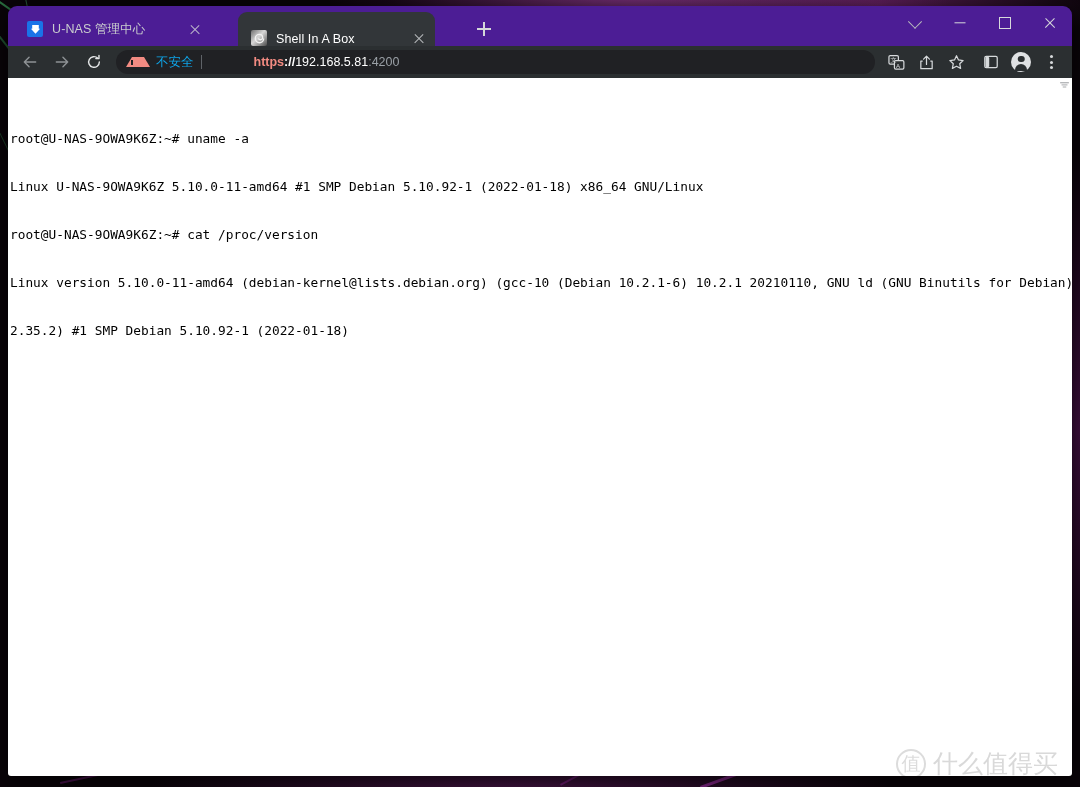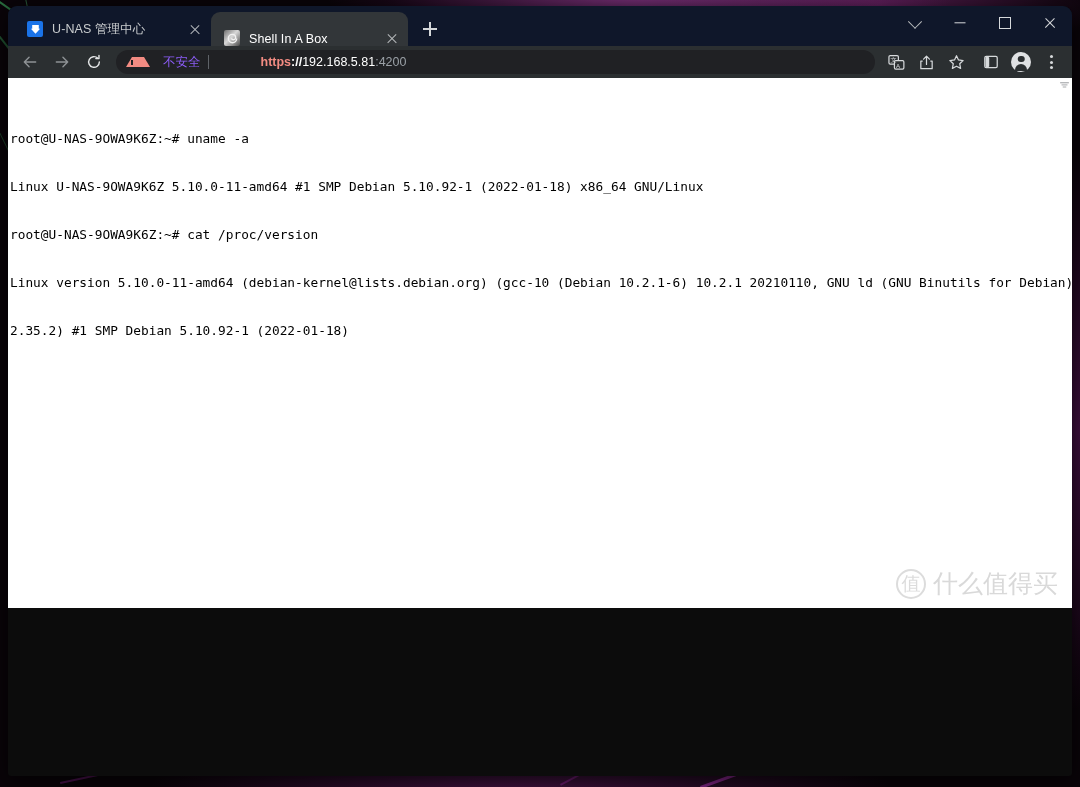--- a/index.html
+++ b/index.html
@@ -42,24 +42,25 @@
     background: #0c0c0c;
     border-radius: 9px 9px 3px 3px;
     overflow: hidden;
     box-shadow: 0 4px 22px rgba(0,0,0,0.75);
   }
 
   
   #tabstrip {
     position: relative;
     height: 40px;
-    background: #0f172a;
+    background: #4c1d95;
     display: flex;
     align-items: flex-end;
     padding-left: 6px;
+    gap: 27px;
   }
   .tab {
     position: relative;
     display: flex;
     align-items: center;
     height: 34px;
     width: 197px;
     padding: 0 8px 0 13px;
     box-sizing: border-box;
     border-radius: 9px 9px 0 0;
@@ -217,25 +218,24 @@
     margin-right: 6px;
   }
   #warn-triangle::after {
     content: "";
     position: absolute;
     left: -0.8px; top: 3px;
     width: 1.6px; height: 5px;
     background: #202124;
   }
   #notsecure {
-    color: #8b5cf6;
+    color: #0ea5e9;
     font-size: 12.5px;
     white-space: nowrap;
     margin-right: 7px;
-    margin-left: 7px;
   }
   #url-divider {
     width: 1px; height: 14px;
     background: #5f6368;
     margin-right: 8px;
     flex: 0 0 1px;
   }
   #url-scheme {
     color: #f28b82;
     font-weight: bold;
@@ -281,21 +281,21 @@
     width: 12px; height: 6.5px;
     border-radius: 6px 6px 0 0;
     background: #2b2f31;
   }
   #kebab { display: flex; flex-direction: column; gap: 2.4px; align-items: center; }
   #kebab i { width: 3px; height: 3px; border-radius: 50%; background: #d6d9db; display: block; }
 
   
   #content {
     position: relative;
-    height: 530px;
+    height: 710px;
     background: #ffffff;
     overflow: hidden;
   }
   #terminal {
     position: absolute;
     left: 2px;
     top: 21px;
     right: 16px;
     font-family: "DejaVu Sans Mono", "Liberation Mono", monospace;
     font-size: 12.8px;

